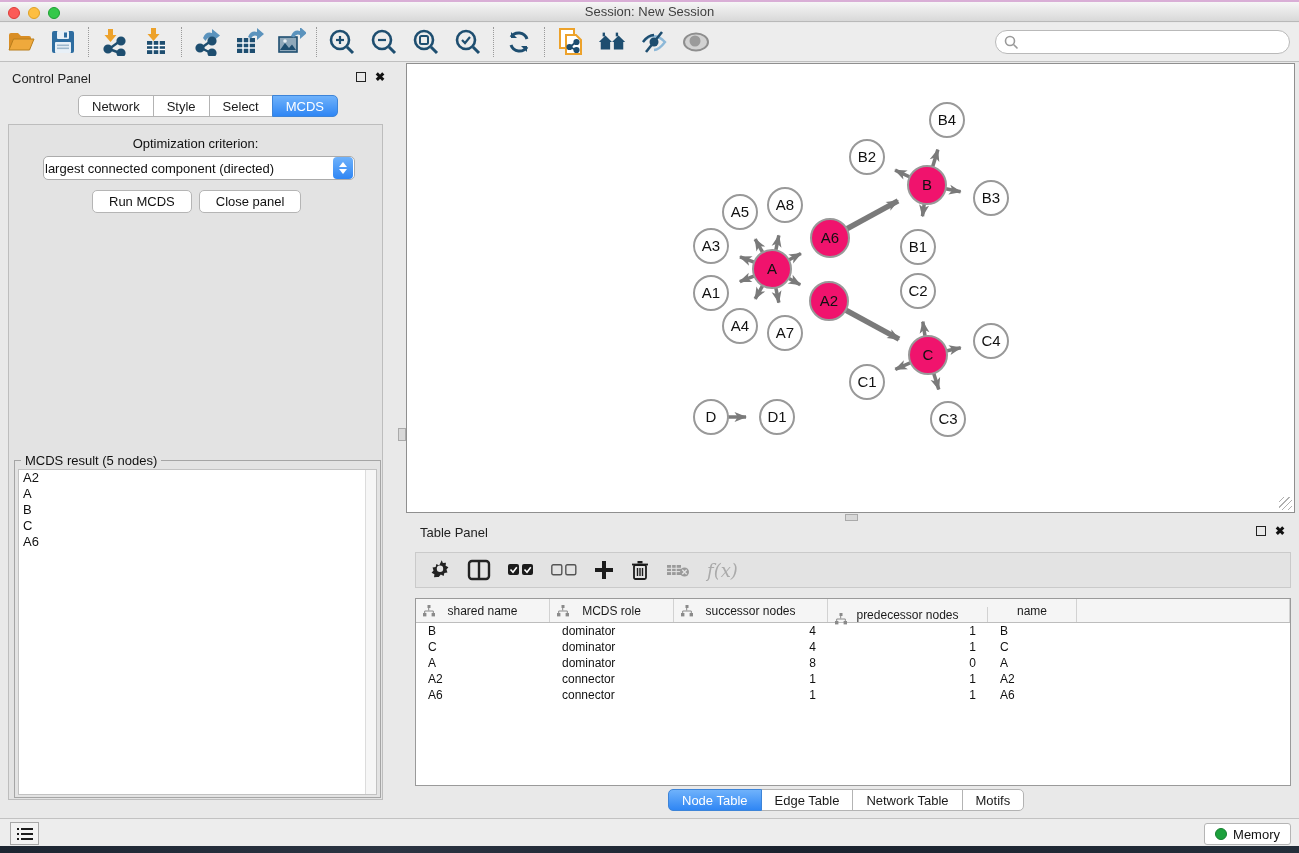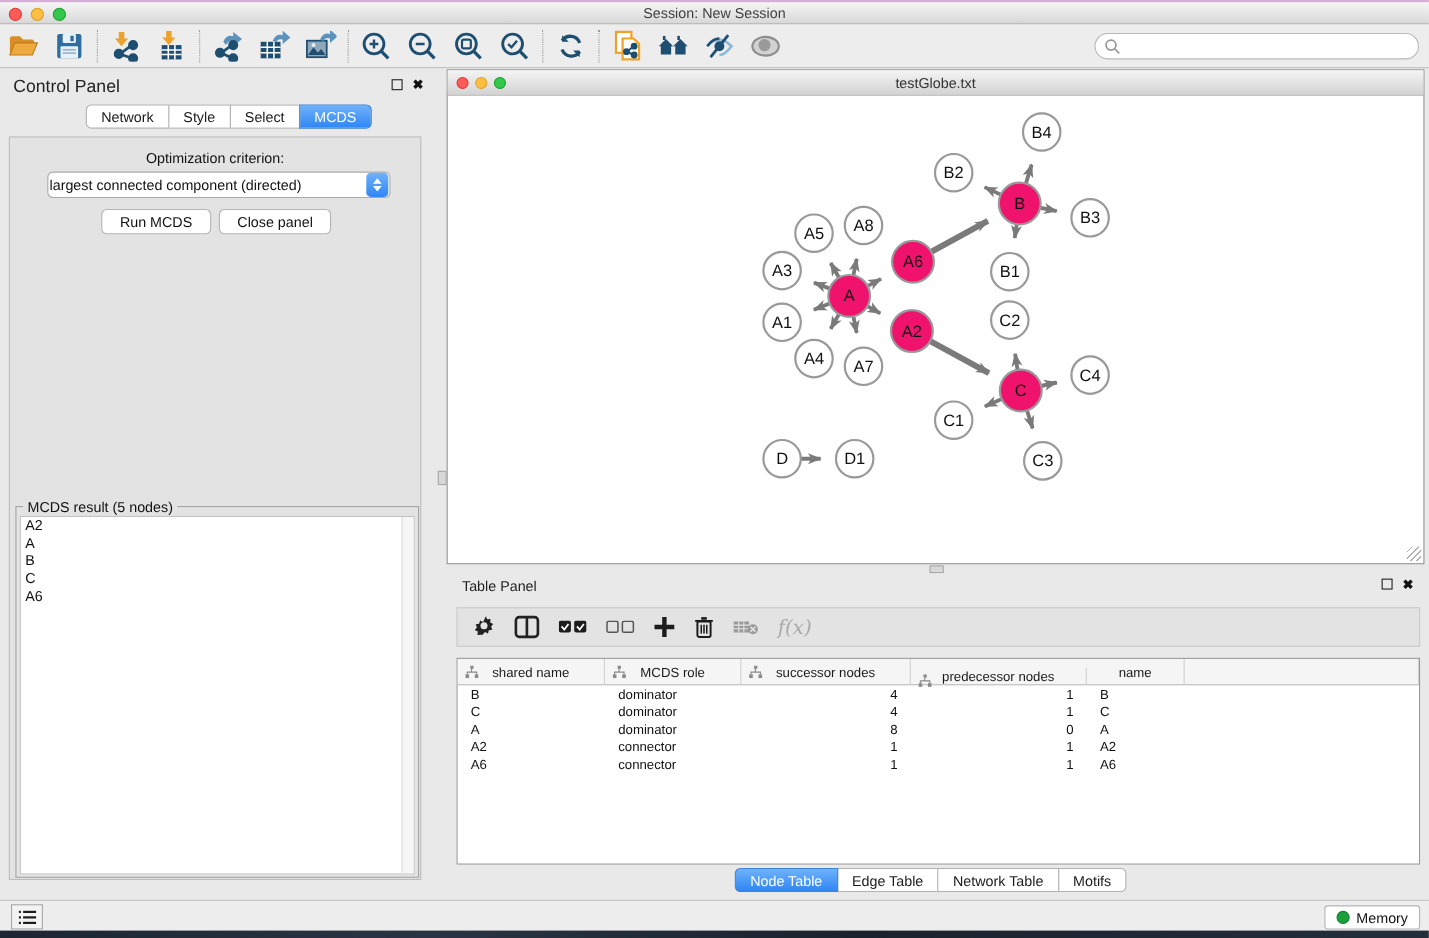--- a/index.html
+++ b/index.html
@@ -21,21 +21,21 @@
   
   .toolbar { left:0; top:23px; width:1299px; height:39px; background:#ededed;
     border-bottom:1px solid #bfbfbf; display:flex; align-items:center; }
   .tb-ico { display:inline-flex; align-items:center; justify-content:center; width:30px; height:30px; margin:0 6px; }
   .tb-sep { width:1px; height:30px; margin:0 4px; border-left:1px dotted #9a9a9a; }
   .searchbox { position:absolute; left:995px; top:7px; width:295px; height:24px; background:#fff;
     border:1px solid #b9b9b9; border-radius:12px; display:flex; align-items:center; padding-left:8px; }
   .searchbox input { border:none; outline:none; flex:1; font-size:13px; background:transparent; font-family:"Liberation Sans",sans-serif; }
 
   
-  .cp-title { left:12px; top:71px; font-size:16px; color:#222; }
+  .cp-title { left:12px; top:71px; font-size:13px; color:#222; }
   .panel-btns { display:flex; gap:9px; align-items:center; }
   .float-box { width:10px; height:10px; border:1.5px solid #222; display:inline-block; }
   .close-x { font-size:12px; color:#111; font-weight:bold; line-height:10px; }
   .cp-panelbtns { left:356px; top:72px; }
   .tp-panelbtns { left:1256px; top:526px; }
 
   .seg-row { display:flex; }
   .seg { height:22px; border:1px solid #b3b3b3; background:#fff; color:#1a1a1a; font-size:13px;
     display:flex; align-items:center; justify-content:center; padding:0 13px; margin-left:-1px; cursor:default; }
   .seg:first-child { border-radius:5px 0 0 5px; margin-left:0; }
@@ -309,28 +309,20 @@
       <div class="result-item">B</div>
       <div class="result-item">C</div>
       <div class="result-item">A6</div>
     </div>
 </div>
 
 <div class="abs grip-v"></div>
 <div class="abs grip-h"></div>
 
 <div class="abs netwin">
-  <div class="netwin-titlebar">
-    <div class="netwin-lights">
-      <span class="small-light red"></span>
-      <span class="small-light yellow"></span>
-      <span class="small-light green"></span>
-    </div>
-    <span class="netwin-title">testGlobe.txt</span>
-  </div>
   <svg class="net-canvas" id="graph-svg" viewBox="0 0 887 425">
     <defs>
       <marker id="arrow" markerUnits="userSpaceOnUse" markerWidth="15" markerHeight="12" refX="12.5" refY="5.5" orient="auto">
         <path d="M1 0.5 L13.5 5.5 L1 10.5 L4.2 5.5 Z" fill="#7a7a7a"></path>
       </marker>
     </defs>
     <g id="edge-layer">
         <line x1="365" y1="181" x2="333.0066158782075" y2="168.9369207409635" stroke="#7a7a7a" stroke-width="3.5" marker-end="url(#arrow)"></line>
         <line x1="365" y1="181" x2="348.1755774579368" y2="151.03149734694992" stroke="#7a7a7a" stroke-width="3.5" marker-end="url(#arrow)"></line>
         <line x1="365" y1="181" x2="371.8291423470068" y2="147.37960690704367" stroke="#7a7a7a" stroke-width="3.5" marker-end="url(#arrow)"></line>

